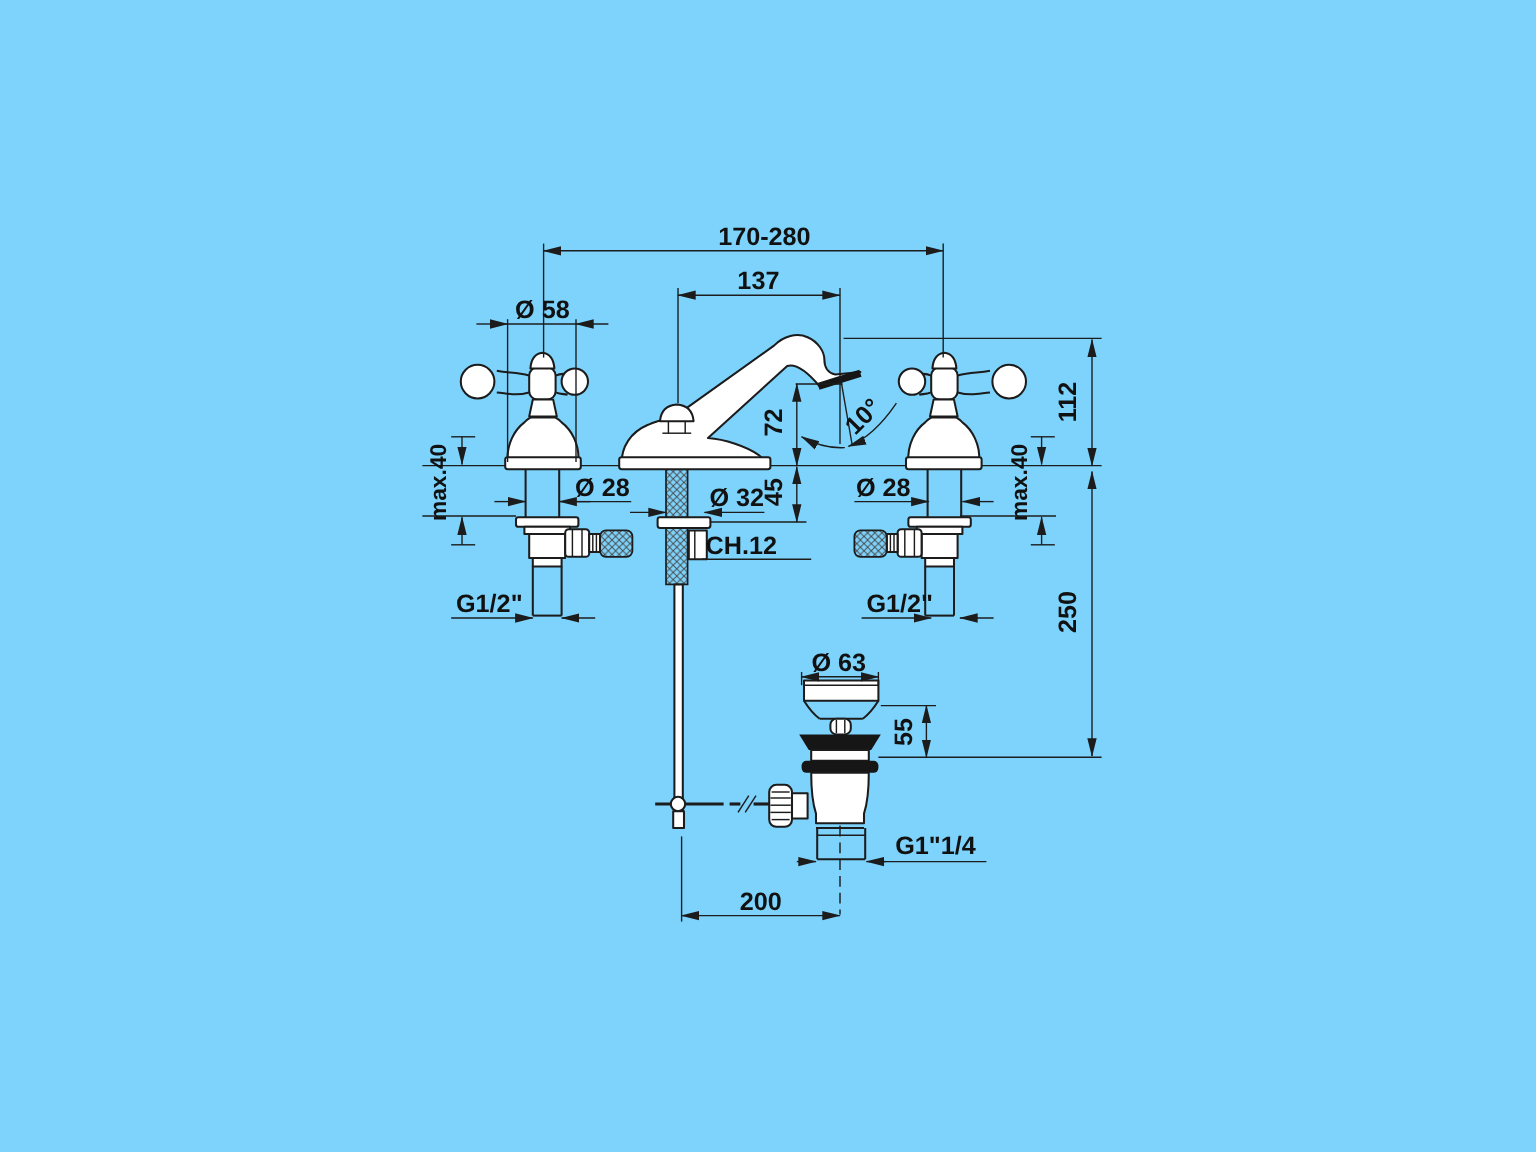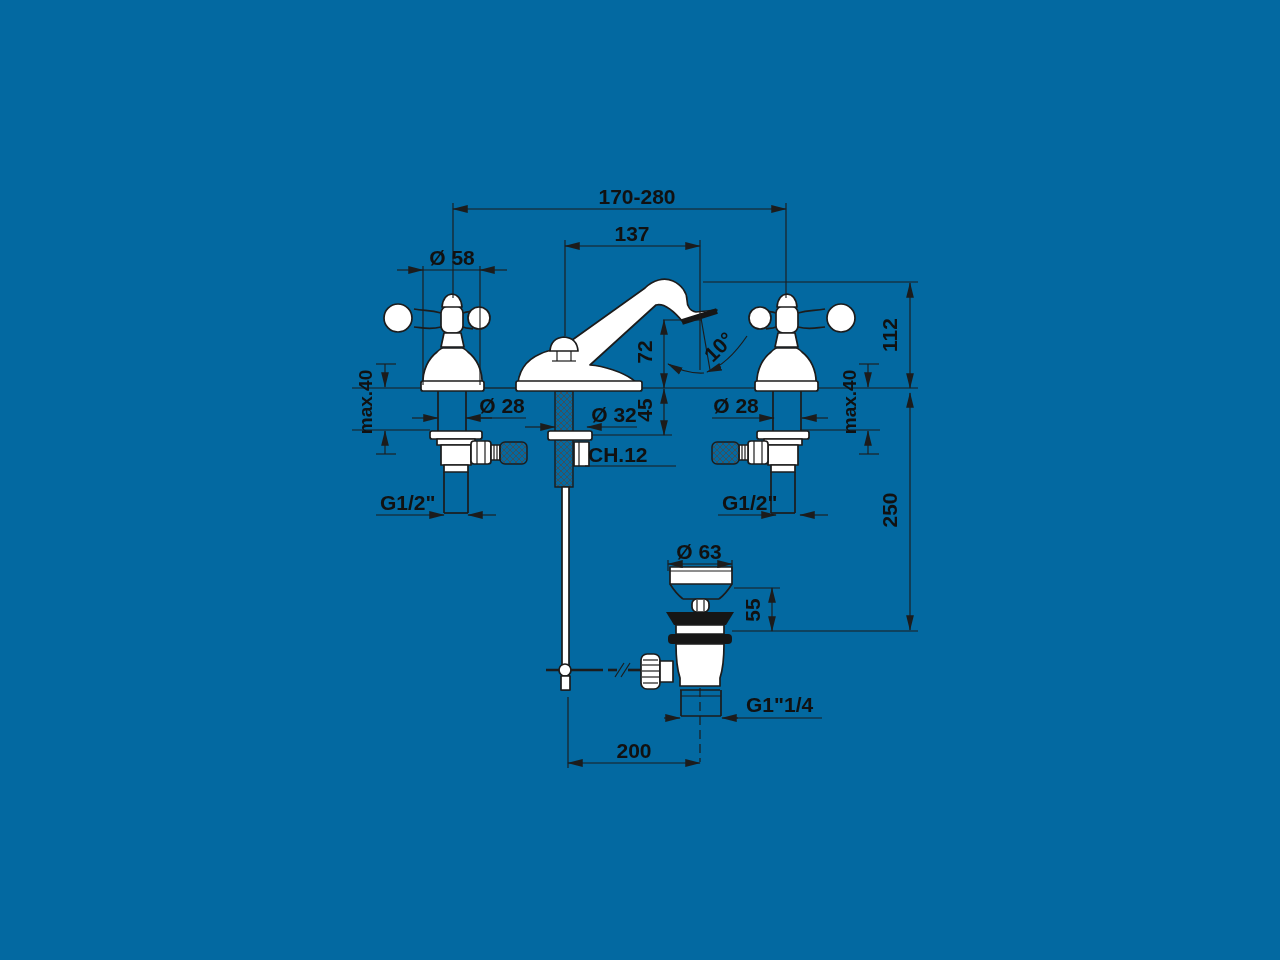--- a/index.html
+++ b/index.html
@@ -1,16 +1,16 @@
 <!DOCTYPE html>
 <html><head>
 <meta charset="utf-8">
 <style>
   html,body{margin:0;padding:0;background:#fff;}
-  .stage{width:1280px;height:960px;background:#0369a1;position:relative;font-family:"Liberation Sans",sans-serif;text-align:center;}
+  .stage{width:1280px;height:960px;background:#7dd3fc;position:relative;font-family:"Liberation Sans",sans-serif;text-align:center;}
   svg{display:block;}
   
   .o   {stroke:#1c1c1c;stroke-width:1.7;fill:none;stroke-linejoin:round;}
   .of  {stroke:#1c1c1c;stroke-width:1.7;fill:#ffffff;stroke-linejoin:round;}
   .ot  {stroke:#1c1c1c;stroke-width:1.2;fill:none;}
   .blk {fill:#161616;stroke:none;}
   
   .d   {stroke:#1c1c1c;stroke-width:1.15;fill:none;}
   .rod {stroke:#1c1c1c;stroke-width:2.6;fill:none;}
   .hat {stroke:#1c1c1c;stroke-width:1.4;}

